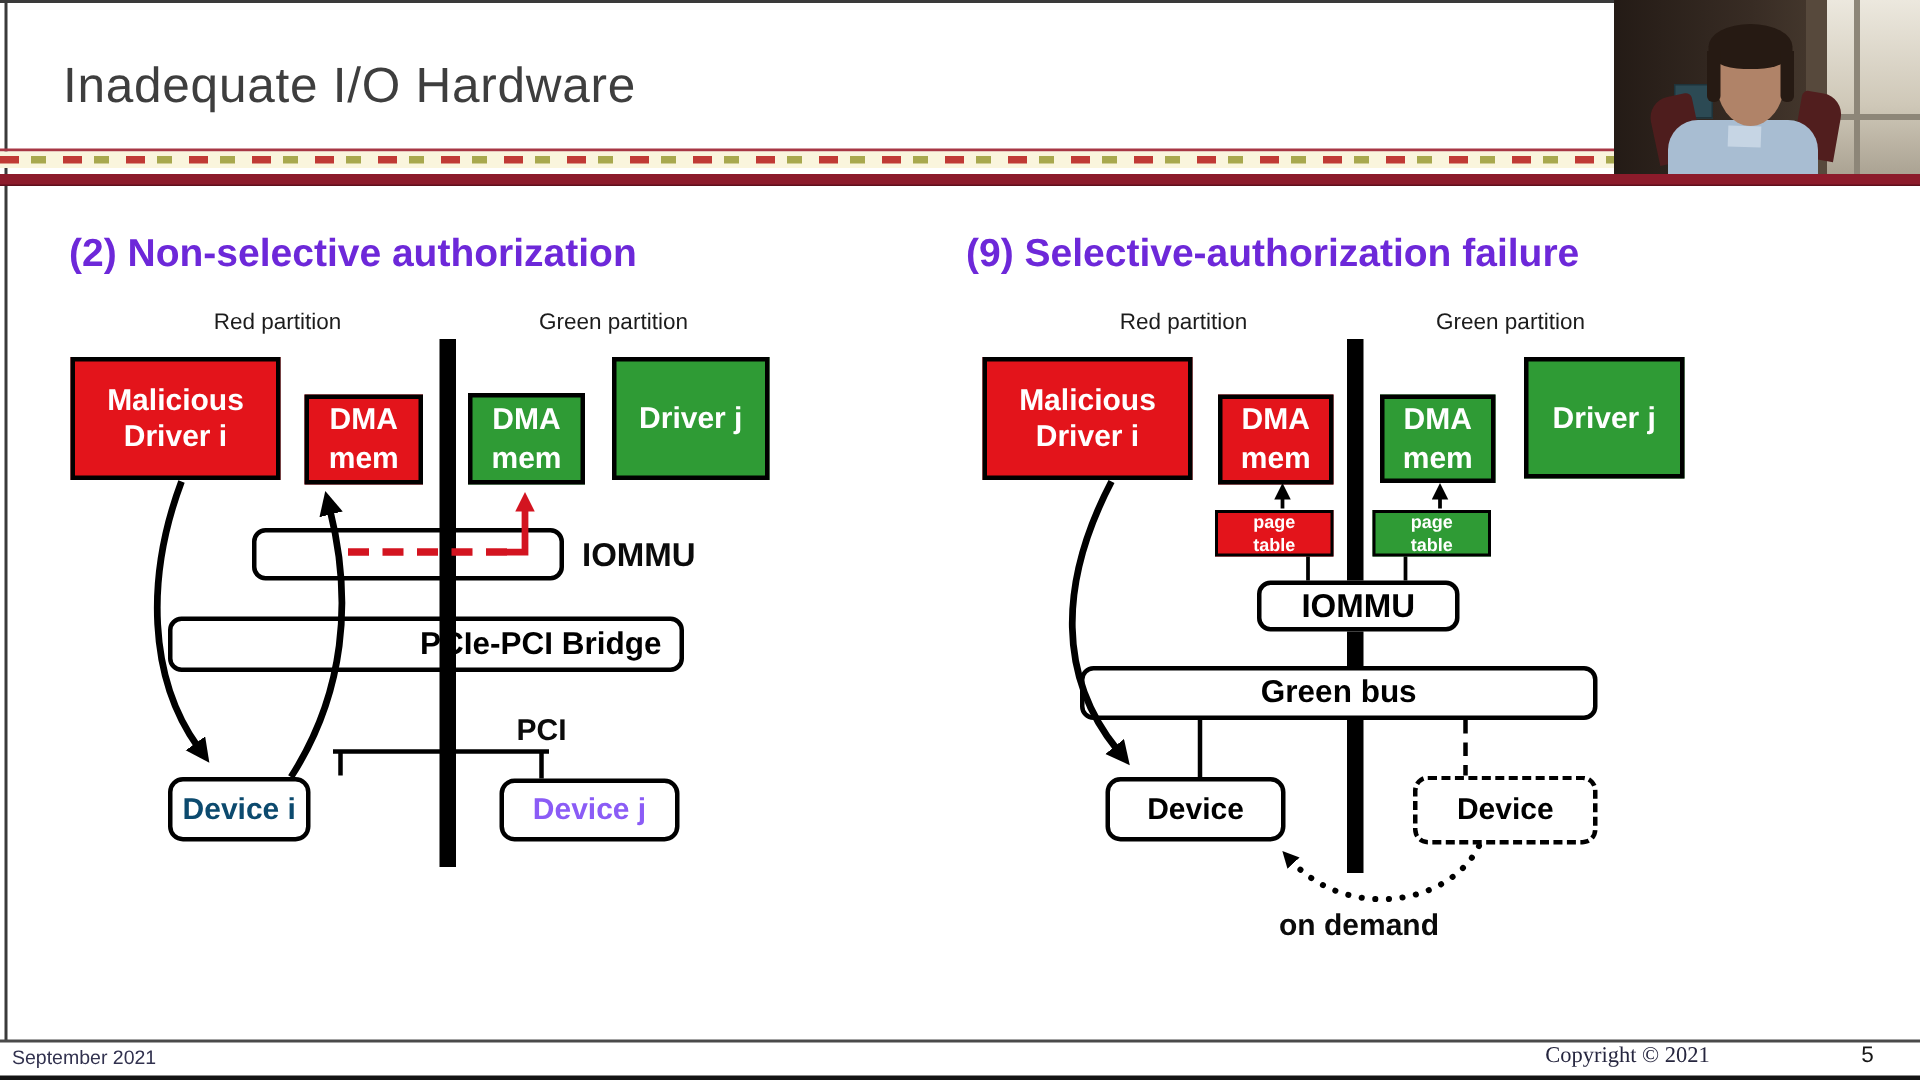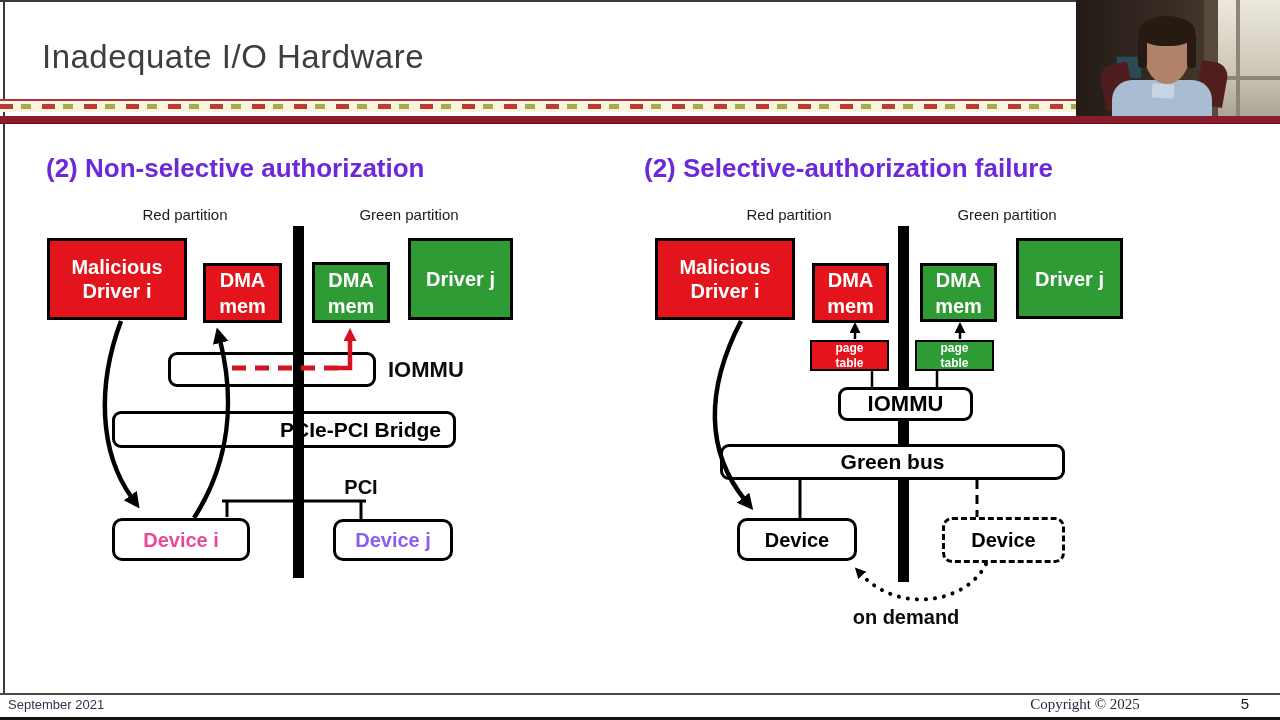--- a/index.html
+++ b/index.html
@@ -82,24 +82,24 @@
 mem</div>
   <div class="abs box green boxlayer" style="left:408px;top:238px;width:105px;height:82px;">Driver j</div>
 
   <div class="abs box wbox boxlayer" style="left:168px;top:352px;width:208px;height:35px;"></div>
   <div class="abs lbl" style="left:388px;top:357px;font-size:22px;">IOMMU</div>
 
   <div class="abs box wbox boxlayer" style="left:112px;top:411px;width:344px;height:37px;justify-content:flex-end;padding-right:12px;font-size:21px;">PCIe-PCI Bridge</div>
 
   <div class="abs lbl" style="left:361px;top:476px;font-size:20px;transform:translateX(-50%);">PCI</div>
 
-  <div class="abs box wbox boxlayer" style="left:112px;top:518px;width:138px;height:43px;border-radius:10px;color:#ec4899;">Device i</div>
+  <div class="abs box wbox boxlayer" style="left:112px;top:518px;width:95px;height:43px;border-radius:10px;color:#0c4a6e;">Device i</div>
   <div class="abs box wbox boxlayer" style="left:333px;top:519px;width:120px;height:42px;border-radius:10px;color:#8b5cf6;">Device j</div>
 
-  <div class="abs heading" style="left:644px;top:153px;">(2) Selective-authorization failure</div>
+  <div class="abs heading" style="left:644px;top:153px;">(9) Selective-authorization failure</div>
   <div class="abs plabel" style="left:789px;top:206px;">Red partition</div>
   <div class="abs plabel" style="left:1007px;top:206px;">Green partition</div>
 
   <div class="abs box red boxlayer" style="left:655px;top:238px;width:140px;height:82px;line-height:1.2;">Malicious
 Driver i</div>
   <div class="abs box red boxlayer" style="left:812px;top:263px;width:77px;height:60px;">DMA
 mem</div>
   <div class="abs box green boxlayer" style="left:920px;top:263px;width:77px;height:59px;">DMA
 mem</div>
   <div class="abs box green boxlayer" style="left:1016px;top:238px;width:107px;height:81px;">Driver j</div>
@@ -170,17 +170,17 @@
     <div class="wc wc-body"></div>
     <div class="wc wc-collar"></div>
     <div class="wc wc-head"></div>
     <div class="wc wc-hair"></div>
     <div class="wc wc-hair-l"></div>
     <div class="wc wc-hair-r"></div>
   </div>
 
   <div class="abs footer-line"></div>
   <div class="abs footer-date">September 2021</div>
-  <div class="abs footer-copy">Copyright © 2025</div>
+  <div class="abs footer-copy">Copyright © 2021</div>
   <div class="abs footer-page">5</div>
   <div class="abs border-bottom"></div>
 
 </div>
 
 </body></html>

